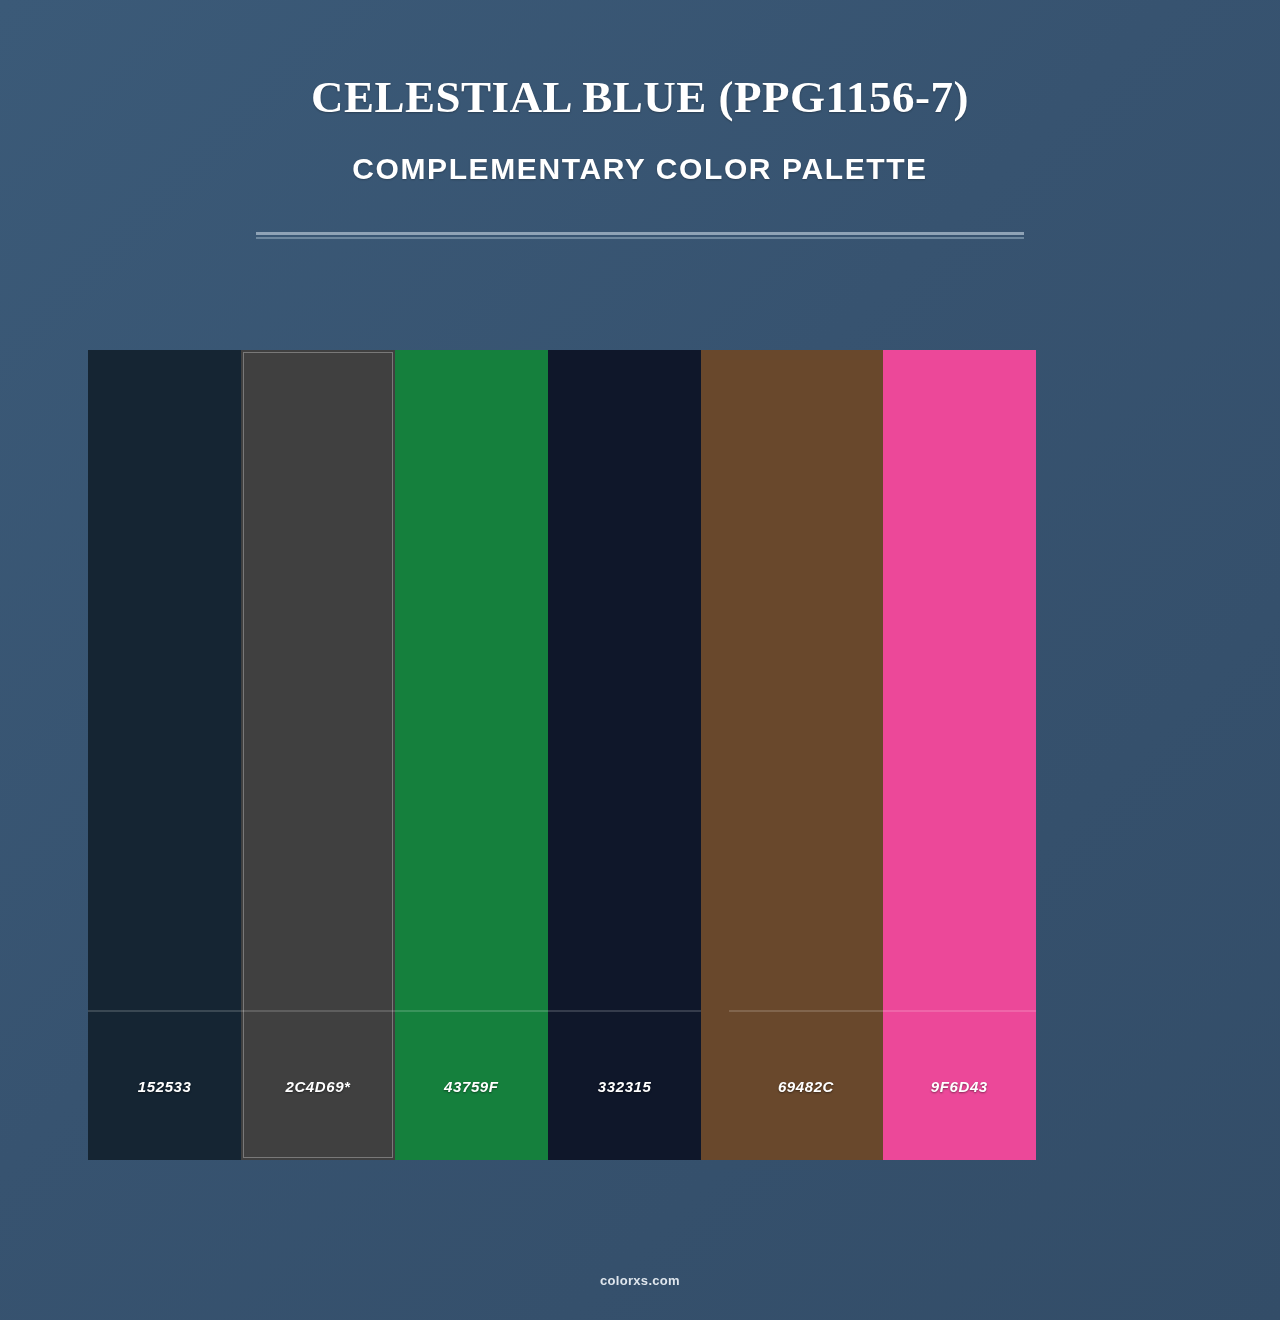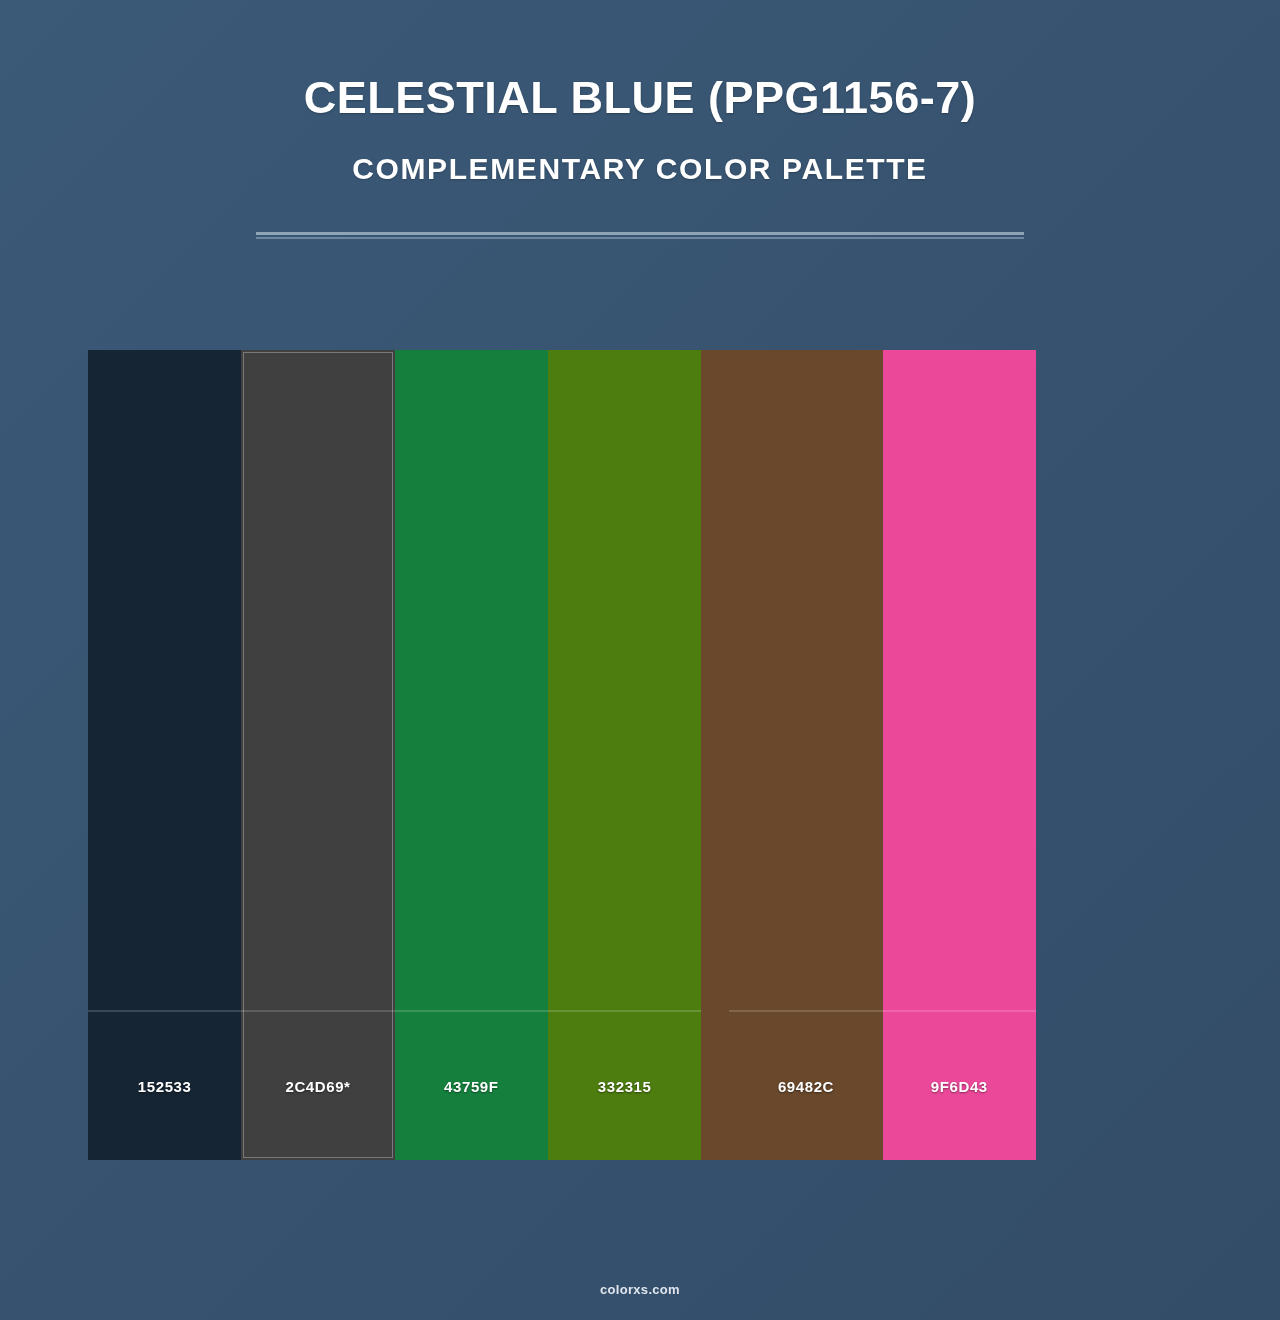--- a/index.html
+++ b/index.html
@@ -33,20 +33,21 @@
   }
 
   .title {
     font-size: 45px;
     font-weight: bold;
     color: #ffffff;
     letter-spacing: 0.5px;
     line-height: 1.15;
     text-shadow: 0 1px 2px rgba(0,0,0,0.28);
     font-stretch: condensed;
+    font-family: Liberation Serif, serif;
   }
 
   .subtitle {
     margin-top: 28px;
     font-size: 30px;
     font-weight: bold;
     color: #ffffff;
     letter-spacing: 1.6px;
     line-height: 1.15;
     text-shadow: 0 1px 2px rgba(0,0,0,0.22);
@@ -75,20 +76,21 @@
   }
 
   
   .palette {
     position: absolute;
     left: 88px;
     top: 350px;
     width: 948px;
     height: 810px;
     display: flex;
+    font-style: italic;
   }
 
   .swatch {
     position: relative;
     flex: 1 1 0;
     display: flex;
     flex-direction: column;
   }
 
   .swatch .body {
@@ -124,21 +126,21 @@
     right: 2px;
     bottom: 2px;
     border: 1px solid rgba(255,255,255,0.30);
     pointer-events: none;
   }
 
   
   .footer {
     position: absolute;
     left: 0;
-    bottom: 23px;
+    bottom: 32px;
     width: 1280px;
     text-align: center;
   }
   .footer .brand {
     font-size: 13px;
     font-weight: bold;
     color: #e8eef4;
     letter-spacing: 0.3px;
     opacity: 0.95;
   }
@@ -173,21 +175,21 @@
           <span class="hexlabel">2C4D69*</span>
         </div>
       </div>
       <div class="swatch" style="background: #15803d;">
         <div class="body"></div>
         <div class="sep"></div>
         <div class="labelzone">
           <span class="hexlabel">43759F</span>
         </div>
       </div>
-      <div class="swatch" style="background: #4d7c0f;">
+      <div class="swatch" style="background: #0f172a;">
         <div class="body"></div>
         <div class="sep"></div>
         <div class="labelzone">
           <span class="hexlabel">332315</span>
         </div>
       </div>
       <div class="swatch" style="background: rgb(105, 72, 44); padding-left: 28px;">
         <div class="body"></div>
         <div class="sep"></div>
         <div class="labelzone">

